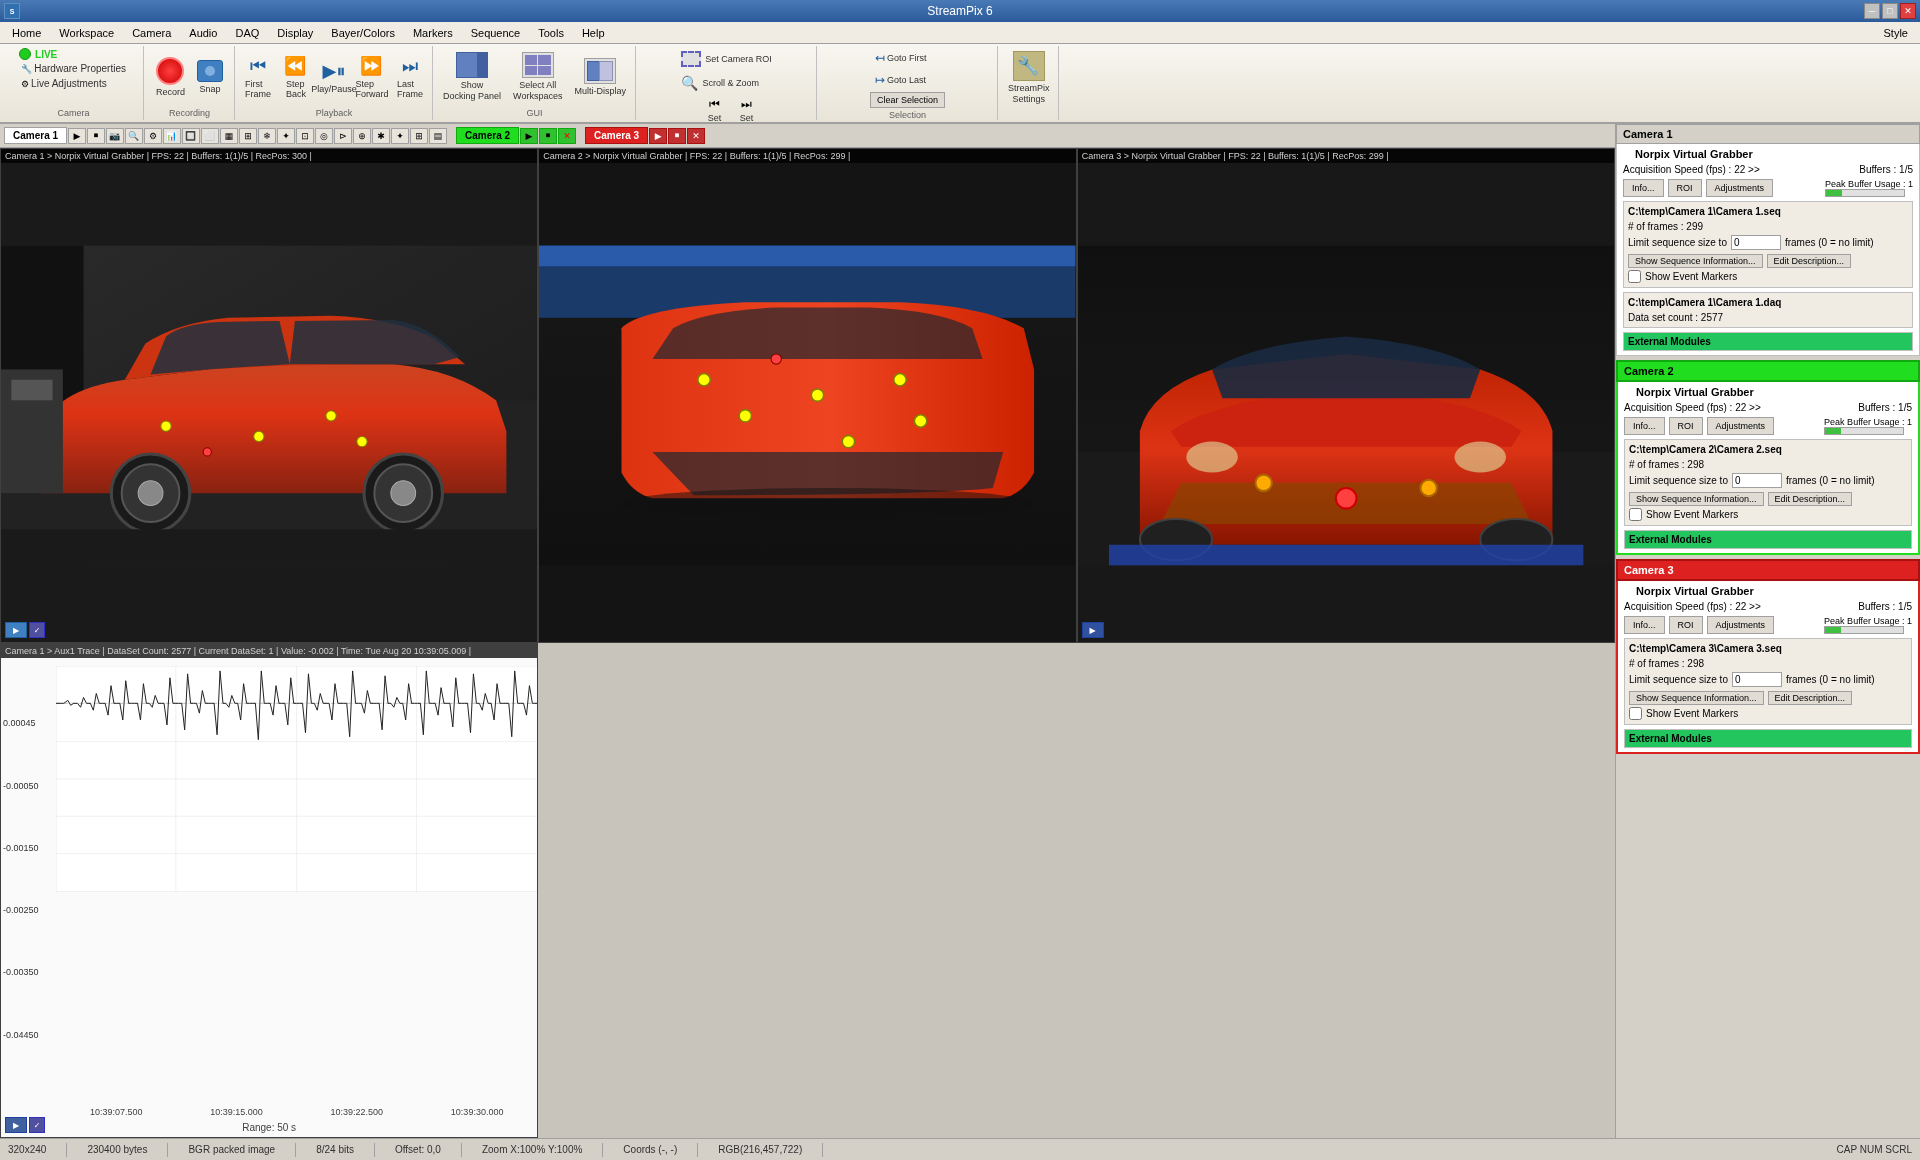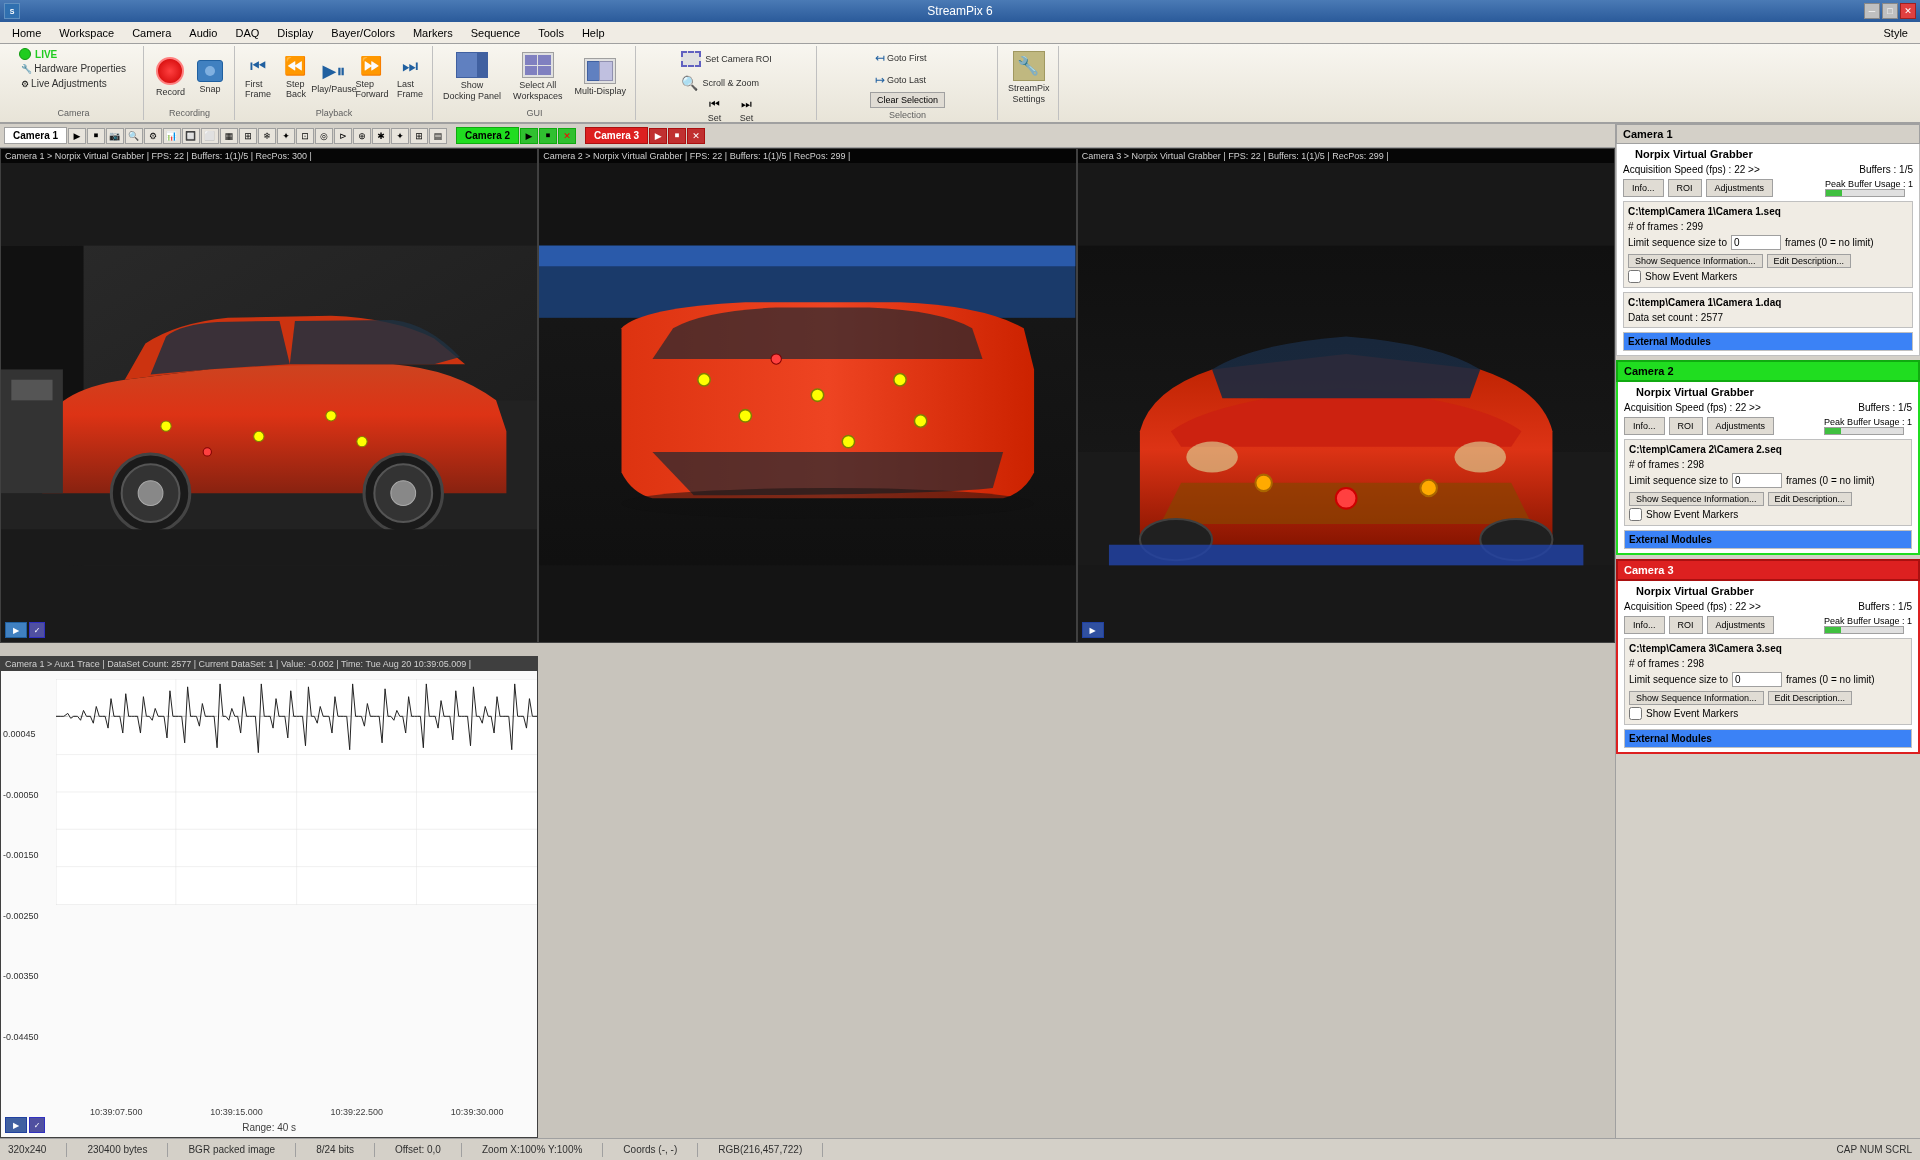--- a/index.html
+++ b/index.html
@@ -30,21 +30,21 @@
 
     
     #cam-grid { flex: 1; display: grid; grid-template-columns: 1fr 1fr; grid-template-rows: 1fr 1fr; }
     .cam-view { position: relative; border: 1px solid #404040; overflow: hidden; background: #101010; }
     .cam-label { position: absolute; top: 0; left: 0; right: 0; background: rgba(0,0,0,0.7); color: #e0e0e0; font-size: 10px; padding: 1px 4px; z-index: 10; white-space: nowrap; }
     
     
     .cam1-bg { background: linear-gradient(180deg, #1a1a1a 0%, #2a2a2a 100%); position: relative; overflow: hidden; }
     .cam2-bg { background: #1a1a1a; }
     .cam3-bg { background: #181818; }
-    .cam4-bg { background: #0a0a0a; margin-top: 13px; }
+    .cam4-bg { background: #0a0a0a; }
     
     
     #right-panel { width: 310px; background: #d4d0c8; border-left: 1px solid #a0a0a0; overflow-y: auto; }
     
     .camera-section { margin-bottom: 2px; }
     .cam-section-header { padding: 3px 6px; font-size: 11px; font-weight: bold; color: black; }
     .cam-section-header.cam1 { background: #d4d0c8; border: 1px solid #a0a0a0; }
     
     .grabber-title { font-weight: bold; font-size: 11px; margin-bottom: 4px; margin-left: 12px; }
     .acq-row { display: flex; align-items: center; gap: 4px; margin-bottom: 4px; font-size: 10px; }
@@ -55,21 +55,21 @@
     .seq-path { font-size: 10px; font-weight: bold; margin-bottom: 4px; }
     .seq-row { display: flex; align-items: center; gap: 4px; margin-bottom: 3px; font-size: 10px; }
     .seq-input { width: 50px; font-size: 10px; border: 1px solid #a0a0a0; padding: 1px 2px; }
     .seq-btn { font-size: 9px; padding: 1px 6px; background: #e0dcd4; border: 1px solid #a0a0a0; cursor: pointer; white-space: nowrap; }
     .checkbox-row { display: flex; align-items: center; gap: 4px; font-size: 10px; margin-top: 2px; }
     
     .daq-section { margin-top: 4px; padding: 4px; background: #f0ece4; border: 1px solid #c0c0c0; }
     .daq-path { font-size: 10px; font-weight: bold; margin-bottom: 4px; }
     .daq-data { font-size: 10px; }
     
-    .ext-modules { margin-top: 4px; padding: 3px 4px; background: #3b82f6; border: 1px solid #c0c0c0; font-size: 10px; font-weight: bold; }
+    .ext-modules { margin-top: 4px; padding: 3px 4px; background: #22c55e; border: 1px solid #c0c0c0; font-size: 10px; font-weight: bold; }
 
     
     #statusbar { background: #d4d0c8; border-top: 1px solid #a0a0a0; height: 22px; display: flex; align-items: center; padding: 0 8px; gap: 20px; font-size: 10px; }
     .status-item { color: #303030; }
     .status-sep { width: 1px; height: 14px; background: #a0a0a0; }
 
     
     .waveform-area { background: #fafafa; border: 1px solid #404040; position: relative; overflow: hidden; }
 
     
@@ -473,21 +473,21 @@
           <polyline fill="none" stroke="#202020" stroke-width="1" points="0,38 5,38 8,38 12,35 15,40 18,38 22,38 25,42 28,32 31,38 35,38 38,45 41,28 44,38 47,38 50,38 53,50 56,20 59,38 62,38 65,38 68,55 71,15 74,38 77,38 80,38 83,38 86,55 89,18 92,38 95,38 98,42 101,30 104,38 107,38 110,38 113,60 116,12 119,38 122,38 125,38 128,38 131,65 134,8 137,38 140,38 143,38 146,48 149,25 152,38 155,38 158,38 161,38 164,70 167,5 170,38 173,38 176,42 179,30 182,38 185,38 188,55 191,18 194,38 197,38 200,38 203,38 206,75 209,5 212,38 215,38 218,38 221,50 224,20 227,38 230,38 233,38 236,60 239,12 242,38 245,38 248,38 251,38 254,68 257,8 260,38 263,38 266,45 269,28 272,38 275,38 278,38 281,55 284,18 287,38 290,38 293,38 296,38 299,72 302,5 305,38 308,38 311,38 314,48 317,25 320,38 323,38 326,38 329,38 332,65 335,10 338,38 341,38 344,42 347,32 350,38 353,38 356,55 359,18 362,38 365,38 368,38 371,38 374,70 377,5 380,38 383,38 386,38 389,50 392,22 395,38 398,38 401,38 404,62 407,12 410,38 413,38 416,38 419,38 422,68 425,8 428,38 431,38 434,45 437,28 440,38 443,38 446,55 449,18 452,38 455,38 458,38 461,38 464,72 467,5 470,38 473,38 476,38 479,50 482,20 485,38 490,38"></polyline>
         </svg>
 
         <div style="position:absolute;bottom:20px;left:55px;right:0;display:flex;justify-content:space-around;font-size:9px;color:#404040;">
           <span>10:39:07.500</span>
           <span>10:39:15.000</span>
           <span>10:39:22.500</span>
           <span>10:39:30.000</span>
         </div>
 
-        <div style="position:absolute;bottom:4px;left:50%;transform:translateX(-50%);font-size:10px;color:#404040;">Range: 40 s</div>
+        <div style="position:absolute;bottom:4px;left:50%;transform:translateX(-50%);font-size:10px;color:#404040;">Range: 50 s</div>
 
         <div style="position:absolute;bottom:4px;left:4px;display:flex;gap:2px;z-index:10;">
           <div style="width:22px;height:16px;background:#4060a0;border:1px solid #2040a0;display:flex;align-items:center;justify-content:center;color:white;font-size:8px;">▶</div>
           <div style="width:16px;height:16px;background:#5050a0;border:1px solid #3030c0;display:flex;align-items:center;justify-content:center;color:white;font-size:8px;">✓</div>
         </div>
       </div>
 
     </div>
   </div>
 

